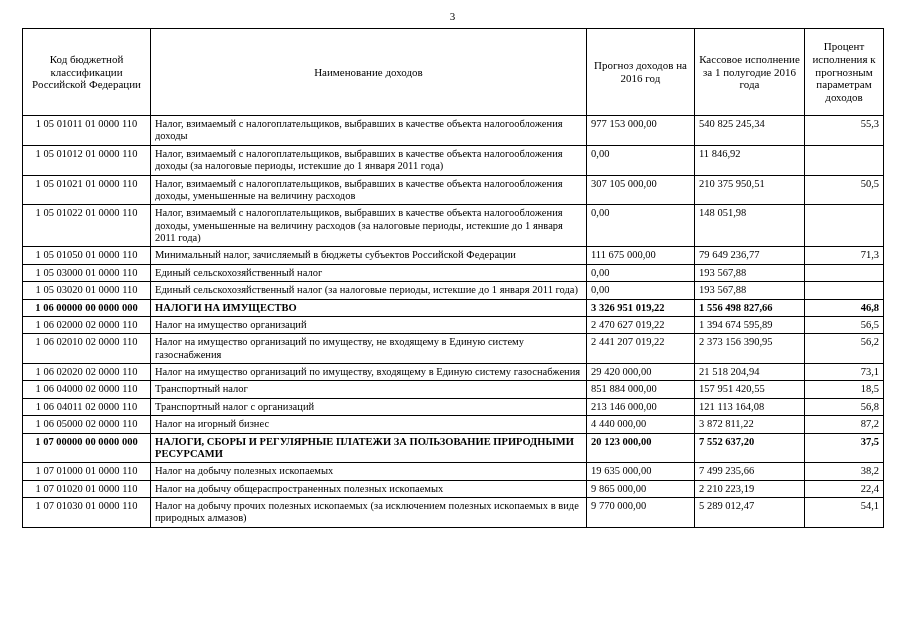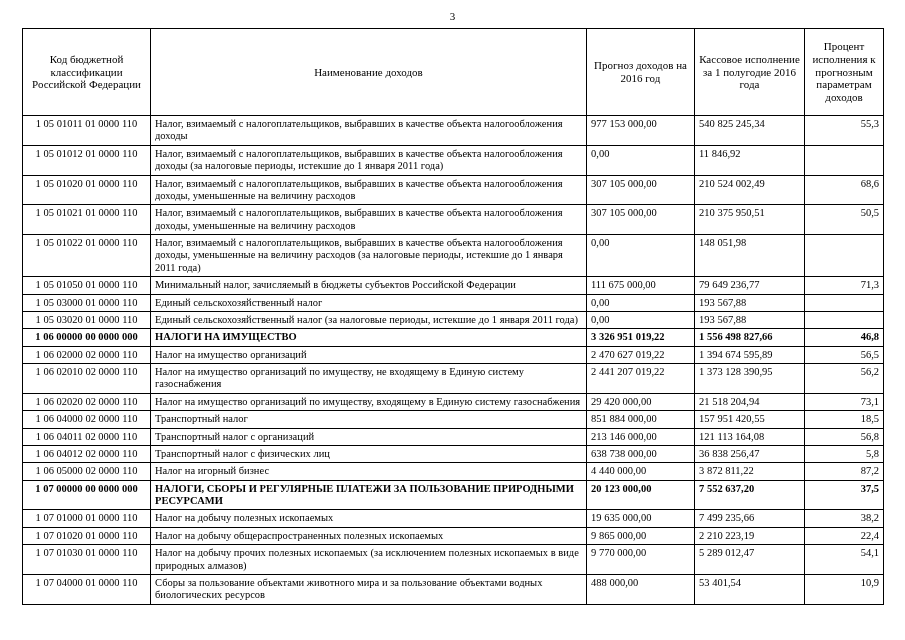--- a/index.html
+++ b/index.html
@@ -117,27 +117,20 @@
           <td class="pct">55,3</td>
         </tr>
         <tr>
           <td class="code">1 05 01012 01 0000 110</td>
           <td class="name">Налог, взимаемый с налогоплательщиков, выбравших в качестве объекта налогообложения доходы (за налоговые периоды, истекшие до 1 января 2011 года)</td>
           <td class="num">0,00</td>
           <td class="num">11 846,92</td>
           <td class="pct"></td>
         </tr>
         <tr>
-          <td class="code">1 05 01020 01 0000 110</td>
-          <td class="name">Налог, взимаемый с налогоплательщиков, выбравших в качестве объекта налогообложения доходы, уменьшенные на величину расходов</td>
-          <td class="num">307 105 000,00</td>
-          <td class="num">210 524 002,49</td>
-          <td class="pct">68,6</td>
-        </tr>
-        <tr>
           <td class="code">1 05 01021 01 0000 110</td>
           <td class="name">Налог, взимаемый с налогоплательщиков, выбравших в качестве объекта налогообложения доходы, уменьшенные на величину расходов</td>
           <td class="num">307 105 000,00</td>
           <td class="num">210 375 950,51</td>
           <td class="pct">50,5</td>
         </tr>
         <tr>
           <td class="code">1 05 01022 01 0000 110</td>
           <td class="name">Налог, взимаемый с налогоплательщиков, выбравших в качестве объекта налогообложения доходы, уменьшенные на величину расходов (за налоговые периоды, истекшие до 1 января 2011 года)</td>
           <td class="num">0,00</td>
@@ -176,21 +169,21 @@
           <td class="code">1 06 02000 02 0000 110</td>
           <td class="name">Налог на имущество организаций</td>
           <td class="num">2 470 627 019,22</td>
           <td class="num">1 394 674 595,89</td>
           <td class="pct">56,5</td>
         </tr>
         <tr>
           <td class="code">1 06 02010 02 0000 110</td>
           <td class="name">Налог на имущество организаций по имуществу, не входящему в Единую систему газоснабжения</td>
           <td class="num">2 441 207 019,22</td>
-          <td class="num">1 373 128 390,95</td>
+          <td class="num">2 373 156 390,95</td>
           <td class="pct">56,2</td>
         </tr>
         <tr>
           <td class="code">1 06 02020 02 0000 110</td>
           <td class="name">Налог на имущество организаций по имуществу, входящему в Единую систему газоснабжения</td>
           <td class="num">29 420 000,00</td>
           <td class="num">21 518 204,94</td>
           <td class="pct">73,1</td>
         </tr>
         <tr>
@@ -199,27 +192,20 @@
           <td class="num">851 884 000,00</td>
           <td class="num">157 951 420,55</td>
           <td class="pct">18,5</td>
         </tr>
         <tr>
           <td class="code">1 06 04011 02 0000 110</td>
           <td class="name">Транспортный налог с организаций</td>
           <td class="num">213 146 000,00</td>
           <td class="num">121 113 164,08</td>
           <td class="pct">56,8</td>
-        </tr>
-        <tr>
-          <td class="code">1 06 04012 02 0000 110</td>
-          <td class="name">Транспортный налог с физических лиц</td>
-          <td class="num">638 738 000,00</td>
-          <td class="num">36 838 256,47</td>
-          <td class="pct">5,8</td>
         </tr>
         <tr>
           <td class="code">1 06 05000 02 0000 110</td>
           <td class="name">Налог на игорный бизнес</td>
           <td class="num">4 440 000,00</td>
           <td class="num">3 872 811,22</td>
           <td class="pct">87,2</td>
         </tr>
         <tr class="bold">
           <td class="code">1 07 00000 00 0000 000</td>
@@ -242,23 +228,16 @@
           <td class="num">2 210 223,19</td>
           <td class="pct">22,4</td>
         </tr>
         <tr>
           <td class="code">1 07 01030 01 0000 110</td>
           <td class="name">Налог на добычу прочих полезных ископаемых (за исключением полезных ископаемых в виде природных алмазов)</td>
           <td class="num">9 770 000,00</td>
           <td class="num">5 289 012,47</td>
           <td class="pct">54,1</td>
         </tr>
-        <tr>
-          <td class="code">1 07 04000 01 0000 110</td>
-          <td class="name">Сборы за пользование объектами животного мира и за пользование объектами водных биологических ресурсов</td>
-          <td class="num">488 000,00</td>
-          <td class="num">53 401,54</td>
-          <td class="pct">10,9</td>
-        </tr>
       </tbody>
   </table>
 
 </div>
 
 </body></html>

